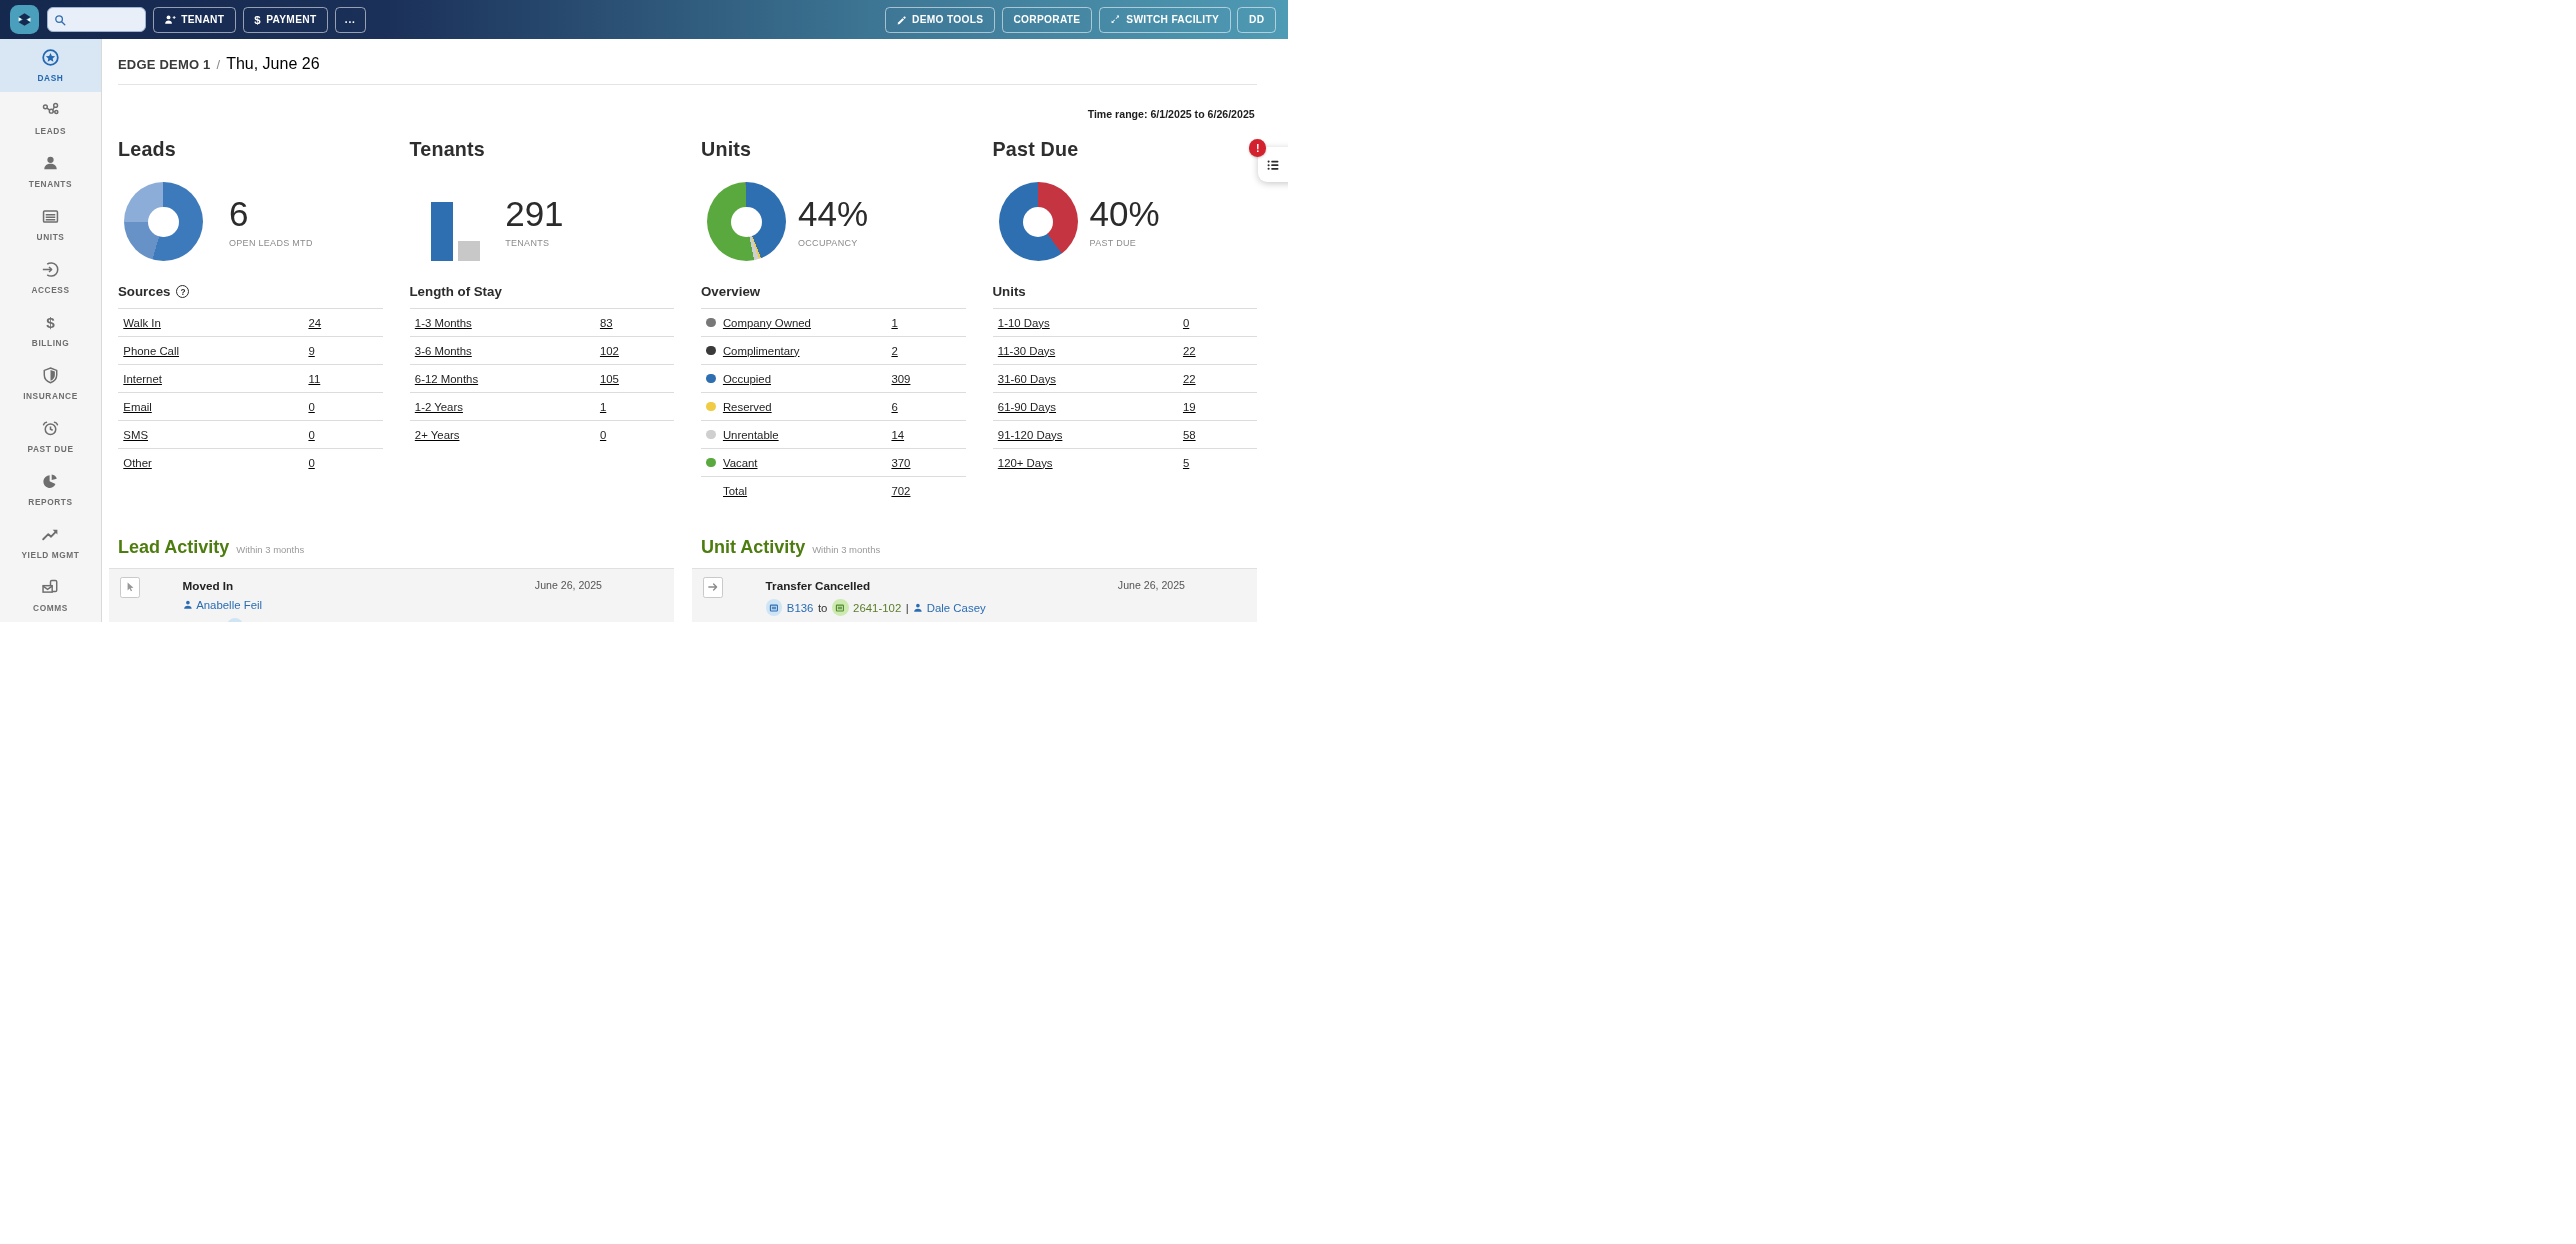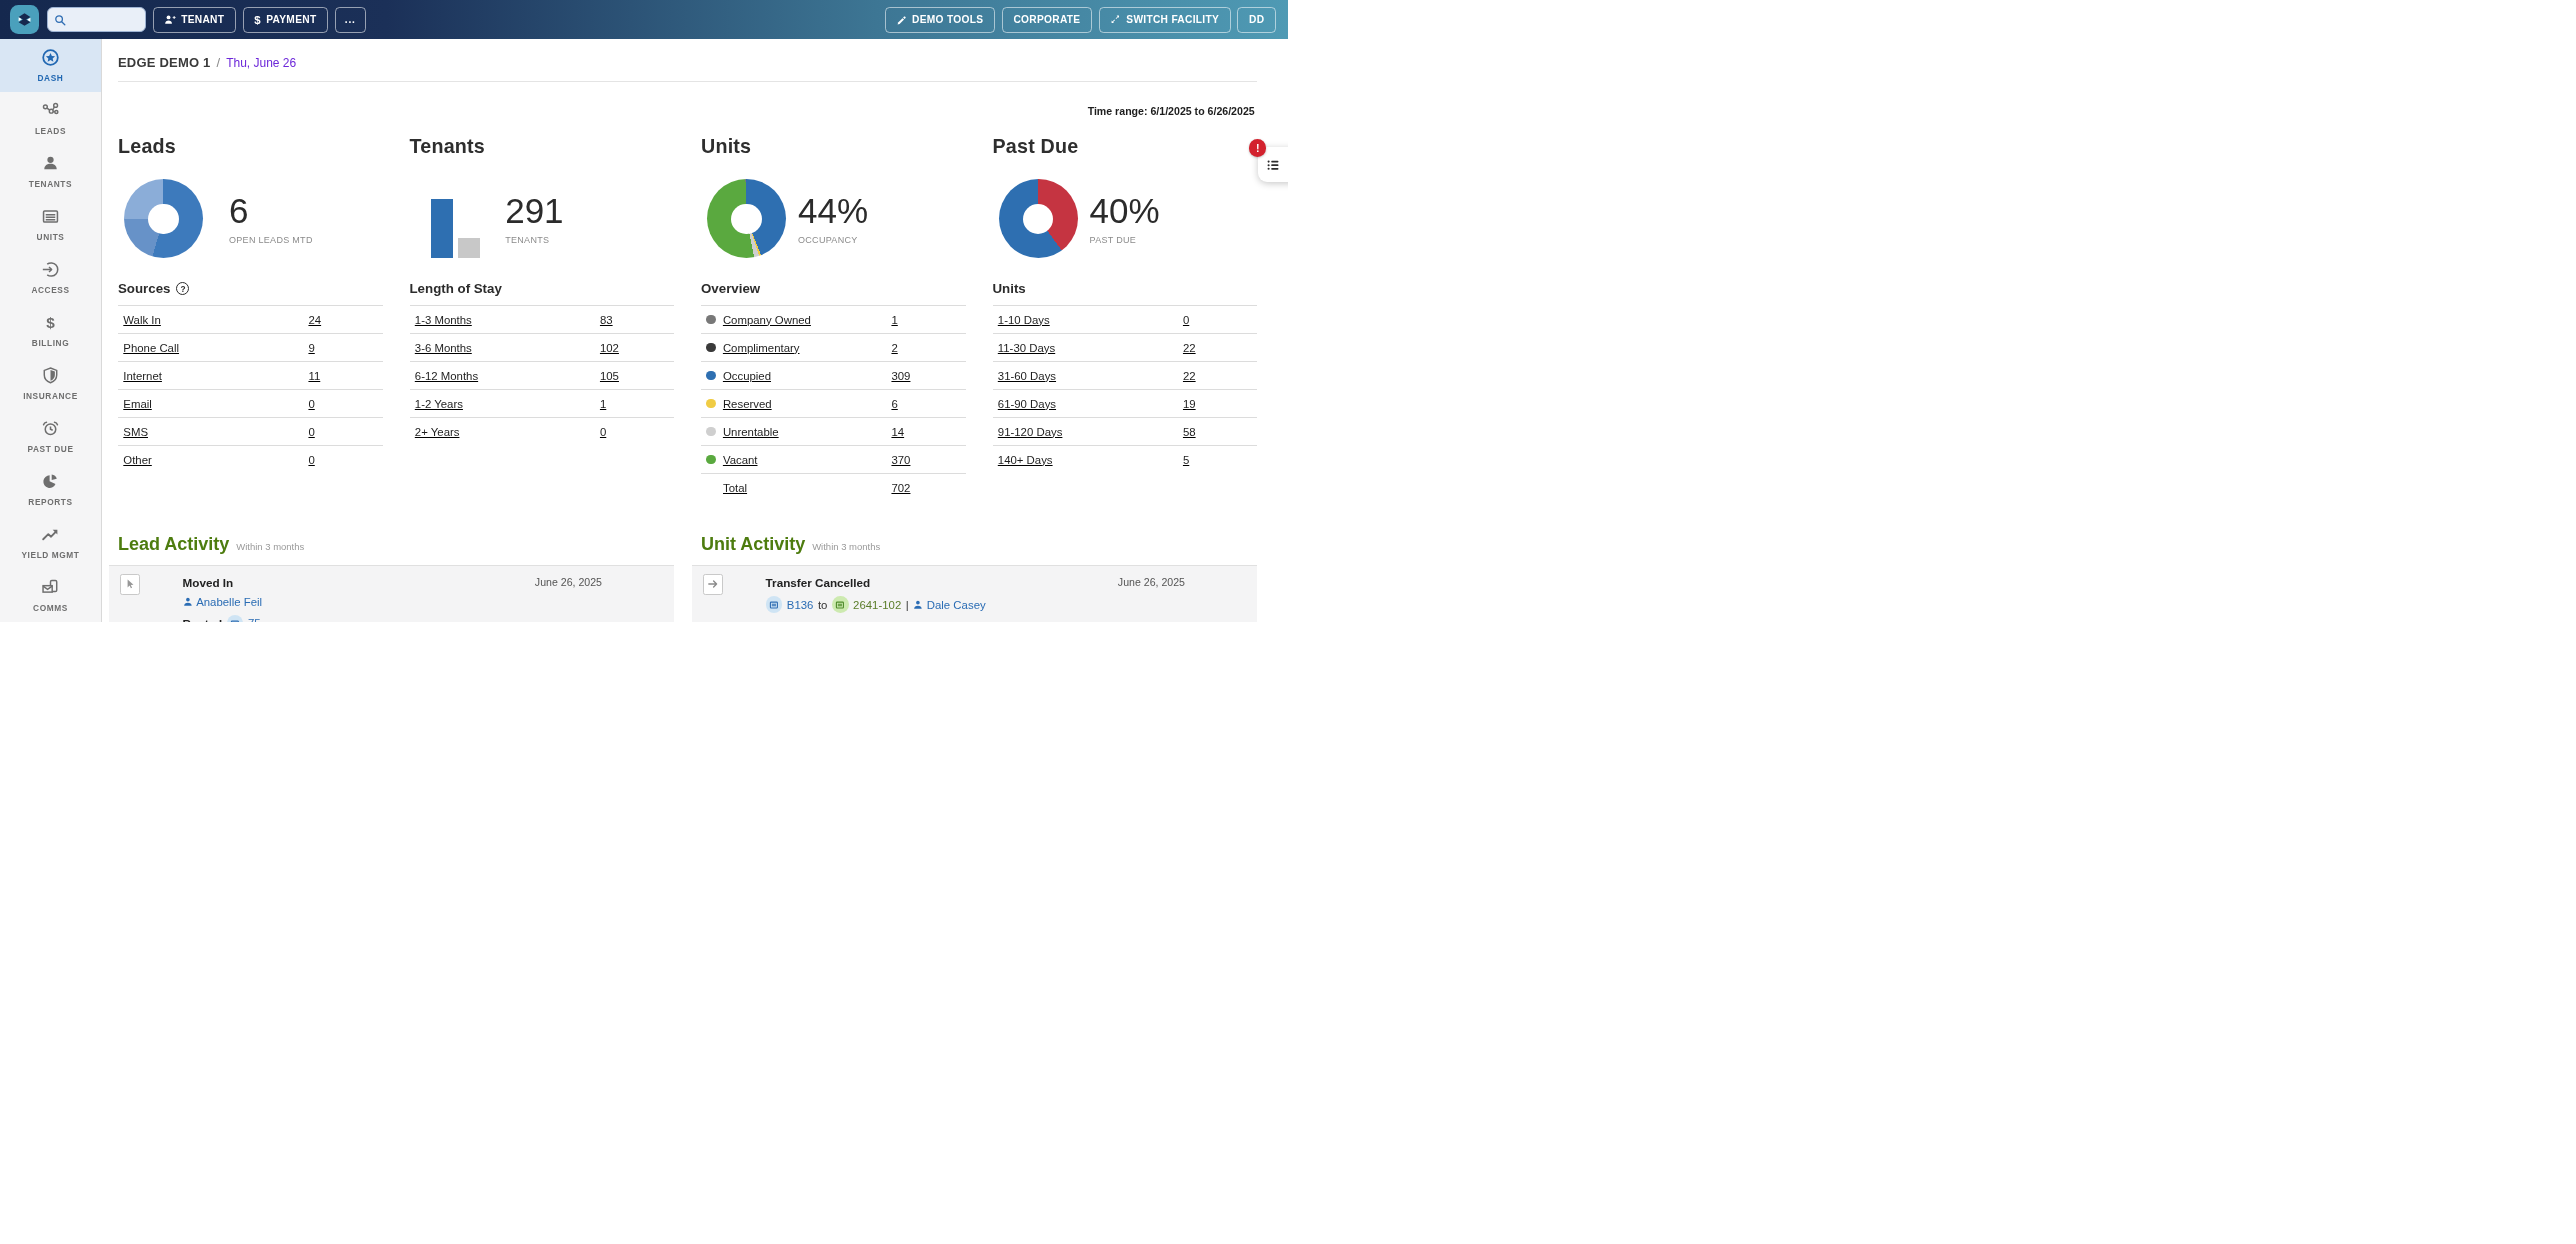--- a/index.html
+++ b/index.html
@@ -29,21 +29,21 @@
   .side-item { height:53px; display:flex; flex-direction:column; align-items:center;
     justify-content:center; gap:3px; color:#6e6e6e; cursor:pointer; }
   .side-item .lbl { font-size:8.3px; font-weight:700; letter-spacing:0.6px; }
   .side-item svg { width:19px; height:19px; }
   .side-item.active { background:#d9e6f4; color:#2268b2; }
 
   .main { flex:1; position:relative; padding:0 31px 0 16px; }
 
   .page-head { padding-top:16px; display:flex; align-items:baseline; gap:6px; }
   .facility { font-size:13px; font-weight:800; color:#3a3a3a; letter-spacing:0.2px; }
-  .head-date { font-size:12px; color:#6d28d9; }
+  .head-date { font-size:16px; color:#000000; }
   .head-sep { font-size:13px; color:#8a8a8a; }
   .head-rule { border-bottom:0.8px solid #e4e4e4; margin-top:11.4px; }
 
   .timerange { margin-top:23px; text-align:right; font-size:10.6px; font-weight:700;
     color:#1d1d1d; padding-right:2.3px; }
 
   
   .flyout { position:absolute; right:-31px; top:108px; width:61px; height:35px; background:#fff;
     border-radius:9px 0 0 9px; box-shadow:0 1.5px 7.6px rgba(0,0,0,.22); z-index:5; cursor:pointer; }
   .flyout svg { width:14.4px; height:14.4px; position:absolute; left:7.6px; top:10.6px; }
@@ -475,21 +475,21 @@
               <span class="tval">19</span>
             </div>
             <div class="trow">
               <span class="tlab">
                 <span>91-120 Days</span>
               </span>
               <span class="tval">58</span>
             </div>
             <div class="trow">
               <span class="tlab">
-                <span>140+ Days</span>
+                <span>120+ Days</span>
               </span>
               <span class="tval">5</span>
             </div>
           </div>
       </section>
     </div>
 
     <div class="bottom-grid">
 
       <section>

